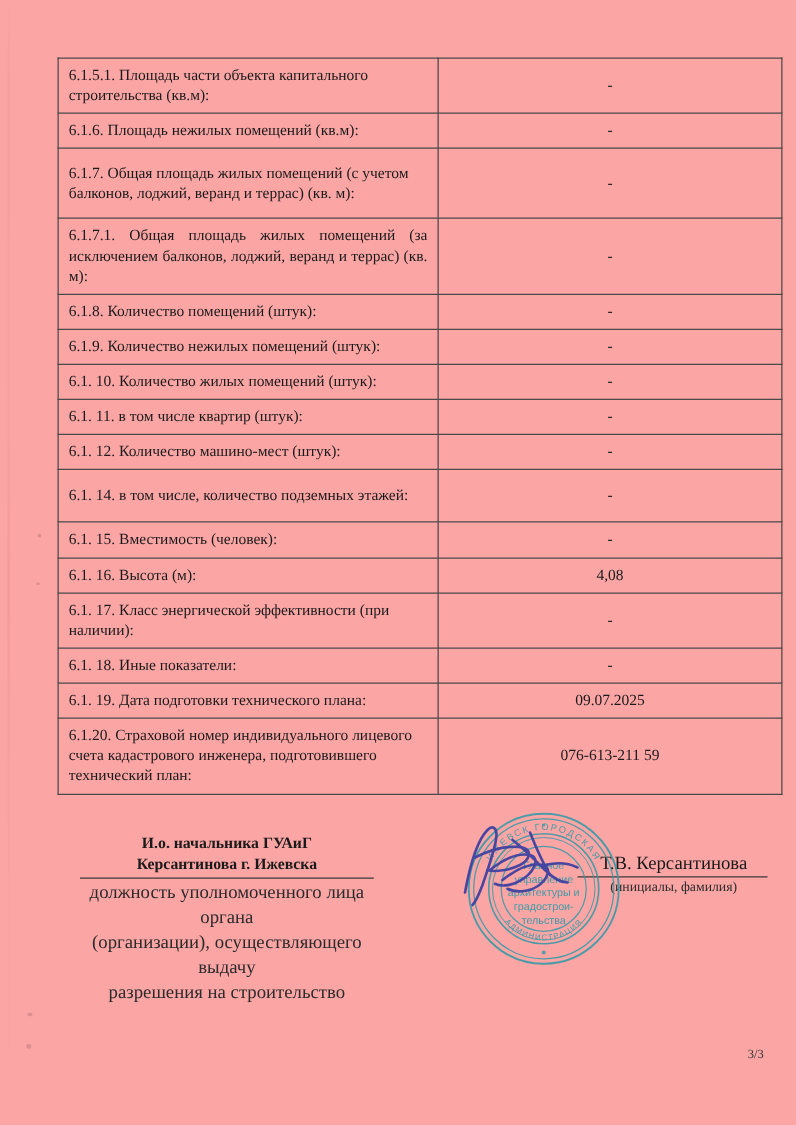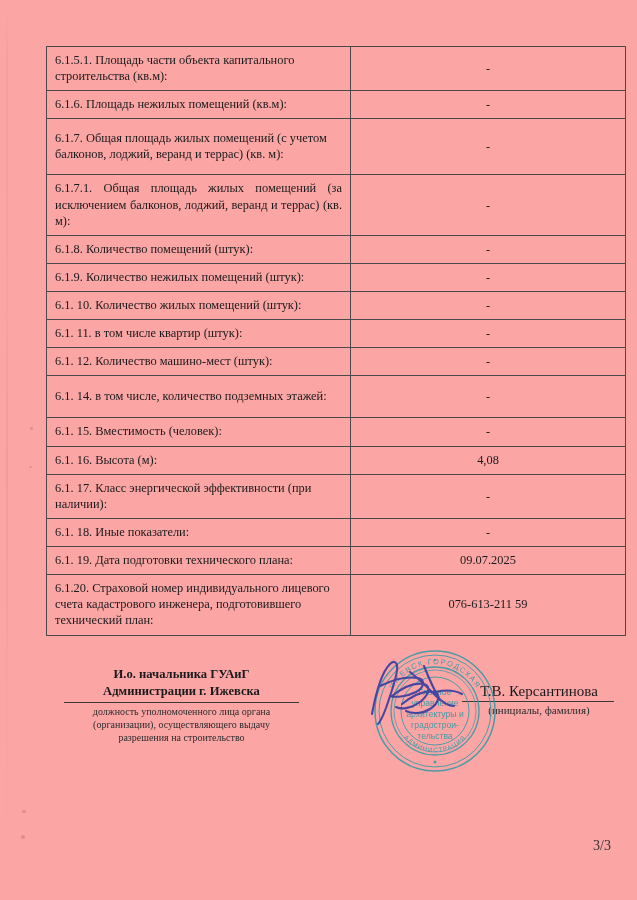--- a/index.html
+++ b/index.html
@@ -95,21 +95,21 @@
     line-height: 1.34;
     white-space: nowrap;
   }
   .sig-rule {
     margin: 2px 0 2px 0;
     height: 1px;
     background: #3a3a3a;
     width: 100%;
   }
   .sig-caption {
-    font-size: 10px;
+    font-size: 15px;
     line-height: 1.33;
     color: #2b2b2b;
   }
 
   .sig-right {
     position: absolute;
     left: 418px;
     top: 16px;
     width: 150px;
     text-align: center;
@@ -152,21 +152,21 @@
     width: 120px;
     height: 80px;
     pointer-events: none;
   }
 
   
   .page-number {
     position: absolute;
     right: 26px;
     top: 838px;
-    font-size: 14px;
+    font-size: 10px;
     color: #333;
   }
 </style>
 </head>
 <body>
 
 <div class="page">
 
   <div class="scan-edge-left"></div>
   <div class="scan-speck" style="left:30px; top:427px; width:3px; height:3px;"></div>
@@ -240,21 +240,21 @@
           <td class="label">6.1.20. Страховой номер индивидуального лицевого счета кадастрового инженера, подготовившего технический план:</td>
           <td class="value">076-613-211 59</td>
         </tr>
       </tbody>
   </table>
 
   <div class="sig-area">
 
     <div class="sig-left">
       <div class="sig-role">И.о. начальника ГУАиГ</div>
-      <div class="sig-role">Администрации г. Ижевска</div>
+      <div class="sig-role">Керсантинова г. Ижевска</div>
       <div class="sig-rule"></div>
       <div class="sig-caption">должность уполномоченного лица органа</div>
       <div class="sig-caption">(организации), осуществляющего выдачу</div>
       <div class="sig-caption">разрешения на строительство</div>
     </div>
 
     <div class="sig-right">
       <div>
         <span class="sig-name">Т.В. Керсантинова</span>
       </div>

